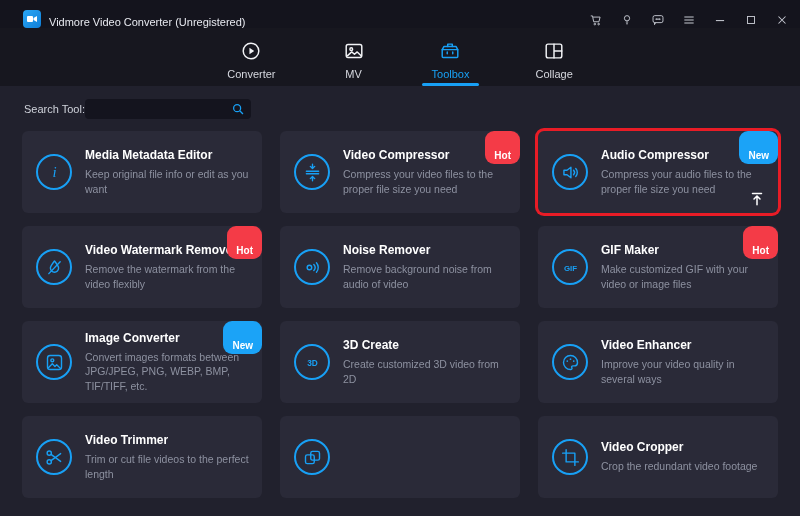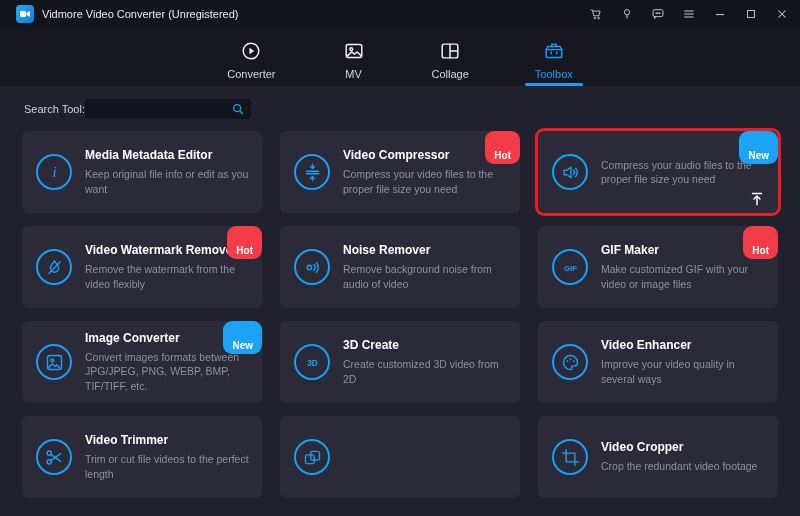--- a/index.html
+++ b/index.html
@@ -6,22 +6,22 @@
   body{
     width:800px;height:516px;overflow:hidden;
     background:#21212d;
     font-family:"Liberation Sans", sans-serif;
     -webkit-font-smoothing:antialiased;
   }
   .window{width:800px;height:516px;display:flex;flex-direction:column;}
 
   
   .titlebar{
-    height:28px;background:#14141d;display:flex;align-items:center;
-    padding:0 10px 0 16px;gap:8px;flex:0 0 auto;
+    height:28px;background:#14141d;display:flex;align-items:flex-end;
+    padding:0 10px 0 23px;gap:8px;flex:0 0 auto;
   }
   .app-icon{
     width:18px;height:18px;border-radius:4px;
     background:linear-gradient(135deg,#2aa7f5,#0f7fd9);
     display:flex;align-items:center;justify-content:center;flex:0 0 auto;
   }
   .app-icon svg{width:12px;height:12px;}
   .title-text{color:#e8eaf0;font-size:11px;}
   .tb-right{margin-left:auto;display:flex;align-items:center;gap:15px;color:#c6c9d2;}
   .tb-btn{width:16px;height:16px;display:flex;align-items:center;justify-content:center;cursor:pointer;}
@@ -161,39 +161,39 @@
       <div class="tab">
         <span class="t-icon">
           <svg viewBox="0 0 24 24" fill="none" stroke="currentColor" stroke-width="1.6" stroke-linecap="round" stroke-linejoin="round">
             <rect x="3.5" y="5" width="17" height="14" rx="2"></rect>
             <circle cx="9" cy="10" r="1.5"></circle>
             <path d="M5 17l4.5-4 3 2.5 3-2.5 4 4"></path>
           </svg>
         </span>
         <span class="t-label">MV</span>
       </div>
-      <div class="tab">
-        <span class="t-icon">
-          <svg viewBox="0 0 24 24" fill="none" stroke="currentColor" stroke-width="1.6" stroke-linecap="round" stroke-linejoin="round">
-            <rect x="3.5" y="4.5" width="17" height="15" rx="2"></rect>
-            <path d="M12 4.5v15M12 12h8.5"></path>
-          </svg>
-        </span>
-        <span class="t-label">Collage</span>
-      </div>
       <div class="tab active">
         <span class="t-icon">
           <svg viewBox="0 0 24 24" fill="none" stroke="currentColor" stroke-width="1.6" stroke-linecap="round" stroke-linejoin="round">
             <path d="M3.5 10.5h17v7.5a1 1 0 01-1 1h-15a1 1 0 01-1-1v-7.5z"></path>
             <path d="M3.5 10.5 5.5 7h13l2 3.5"></path>
             <path d="M9.5 7V4.5h5V7"></path>
             <path d="M9 13v2M15 13v2"></path>
           </svg>
         </span>
         <span class="t-label">Toolbox</span>
+      </div>
+      <div class="tab">
+        <span class="t-icon">
+          <svg viewBox="0 0 24 24" fill="none" stroke="currentColor" stroke-width="1.6" stroke-linecap="round" stroke-linejoin="round">
+            <rect x="3.5" y="4.5" width="17" height="15" rx="2"></rect>
+            <path d="M12 4.5v15M12 12h8.5"></path>
+          </svg>
+        </span>
+        <span class="t-label">Collage</span>
       </div>
     </div>
 
   <div class="search-row">
     <span class="search-label">Search Tool:</span>
     <span class="search-box">
       <input type="text" value="" placeholder="" style="">
       <span class="search-btn">
         <svg viewBox="0 0 24 24" fill="none" stroke="currentColor" stroke-width="2.2">
             <circle cx="10.5" cy="10.5" r="6"></circle>
@@ -230,20 +230,21 @@
         <span class="badge hot">Hot</span>
       </div>
       <div class="card highlighted">
         <span class="card-icon">
           <svg viewBox="0 0 24 24" fill="none" stroke="currentColor" stroke-width="1.6" stroke-linecap="round" stroke-linejoin="round">
             <path d="M4.5 9.5v5h3.5l4.5 3.5v-12L8 9.5H4.5z"></path>
             <path d="M15.5 9.5a3.6 3.6 0 010 5M18 7.5a6.6 6.6 0 010 9"></path>
           </svg>
         </span>
         <div class="card-text">
+          <div class="card-title">Audio Compressor</div>
           <div class="card-desc">Compress your audio files to the proper file size you need</div>
         </div>
         <span class="badge new">New</span>
         <span class="arrow-top"><svg viewBox="0 0 24 24" fill="none" stroke="currentColor" stroke-width="2" stroke-linecap="round" stroke-linejoin="round">
             <path d="M6 4.5h12"></path>
             <path d="M12 19.5V8.5"></path>
             <path d="M8 12l4-4 4 4"></path>
           </svg></span>
       </div>
       <div class="card">

